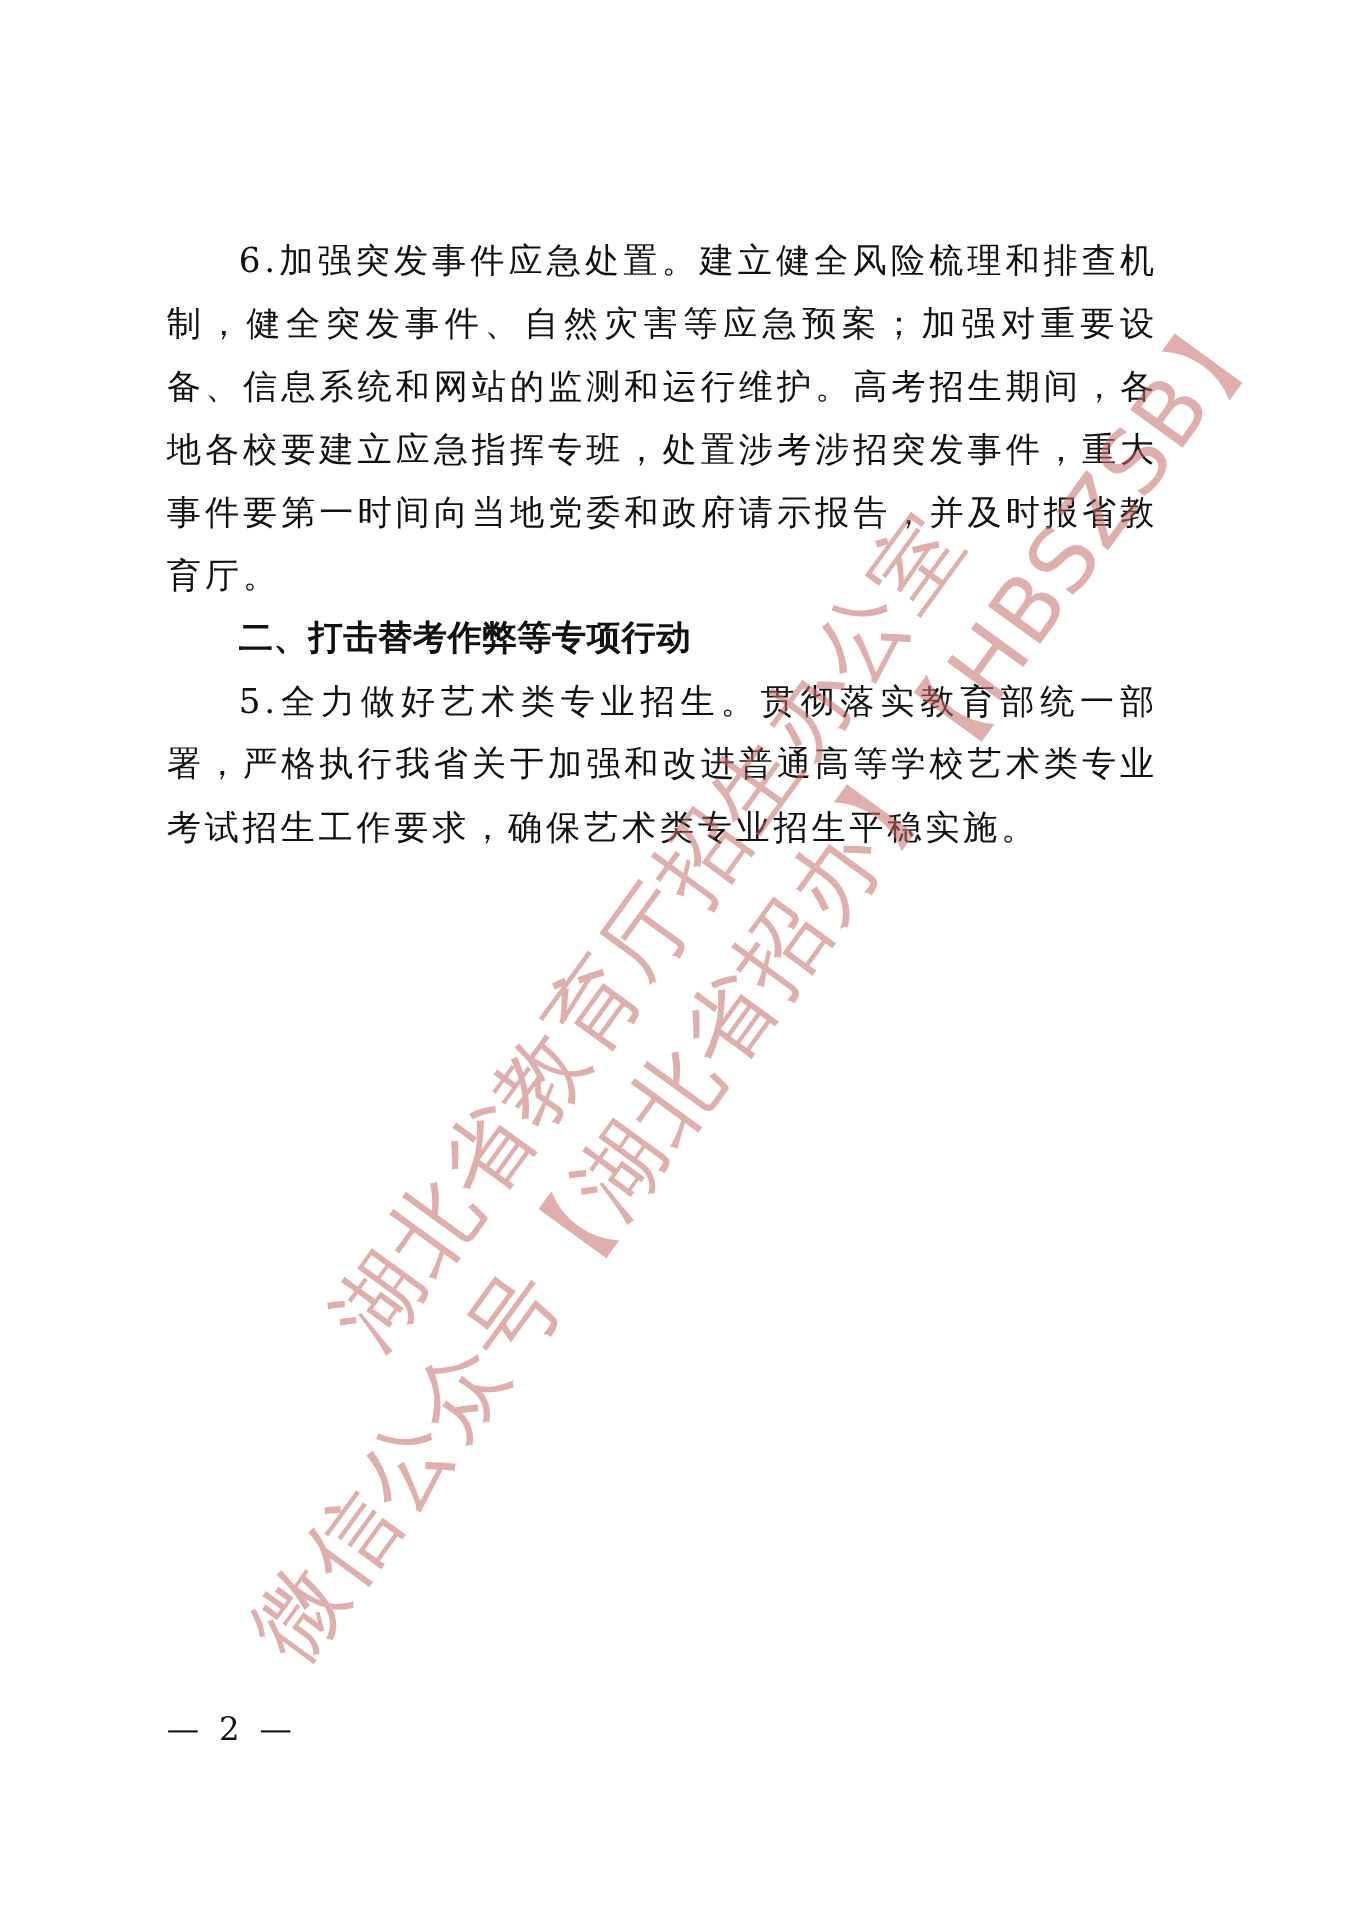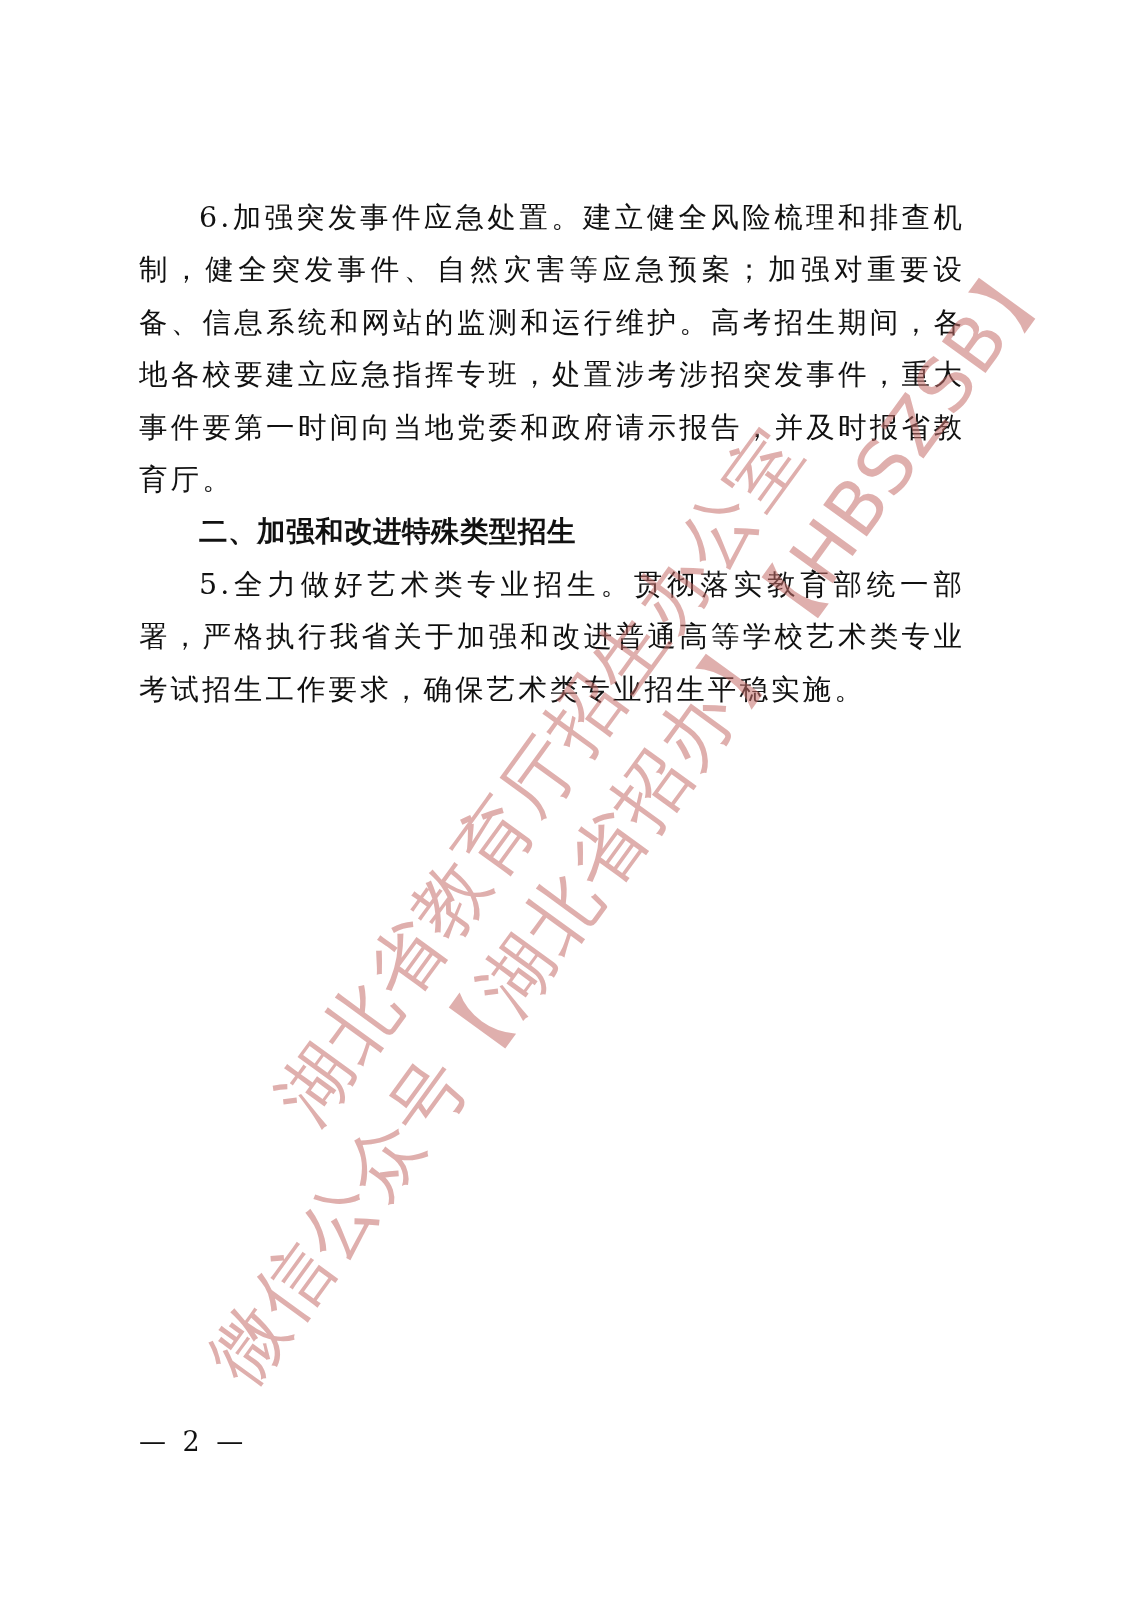--- a/index.html
+++ b/index.html
@@ -78,21 +78,21 @@
       transform: rotate(-54deg);
     }
   </style>
 </head>
 <body>
 
 <div class="page">
 
   <div class="content">
     <p class="para indent">6.加强突发事件应急处置。建立健全风险梳理和排查机制，健全突发事件、自然灾害等应急预案；加强对重要设备、信息系统和网站的监测和运行维护。高考招生期间，各地各校要建立应急指挥专班，处置涉考涉招突发事件，重大事件要第一时间向当地党委和政府请示报告，并及时报省教育厅。</p>
-    <h2 class="heading">二、加强和改进特殊类型招生</h2>
+    <h2 class="heading">二、打击替考作弊等专项行动</h2>
     <p class="para indent">5.全力做好艺术类专业招生。贯彻落实教育部统一部署，严格执行我省关于加强和改进普通高等学校艺术类专业考试招生工作要求，确保艺术类专业招生平稳实施。</p>
   </div>
 
   <div class="page-number">— 2 —</div>
 
   <div class="watermark wm-1">湖北省教育厅招生办公室</div>
   <div class="watermark wm-2">微信公众号【湖北省招办】【HBSZSB】</div>
 
 </div>
 

